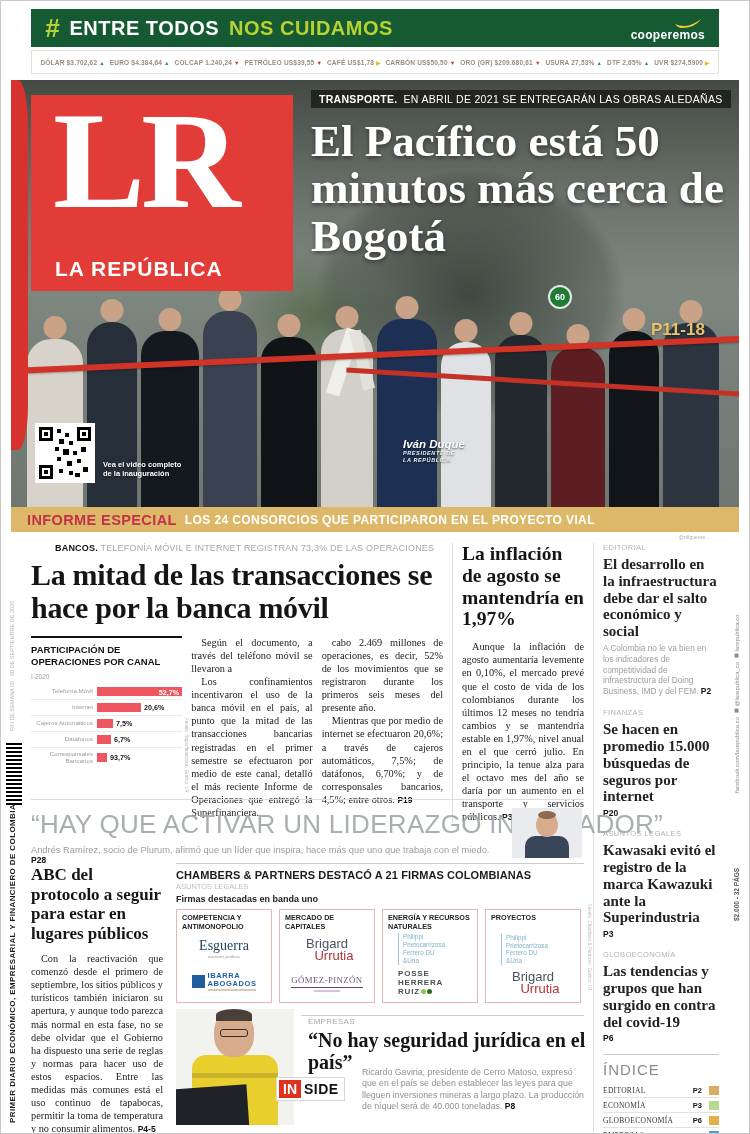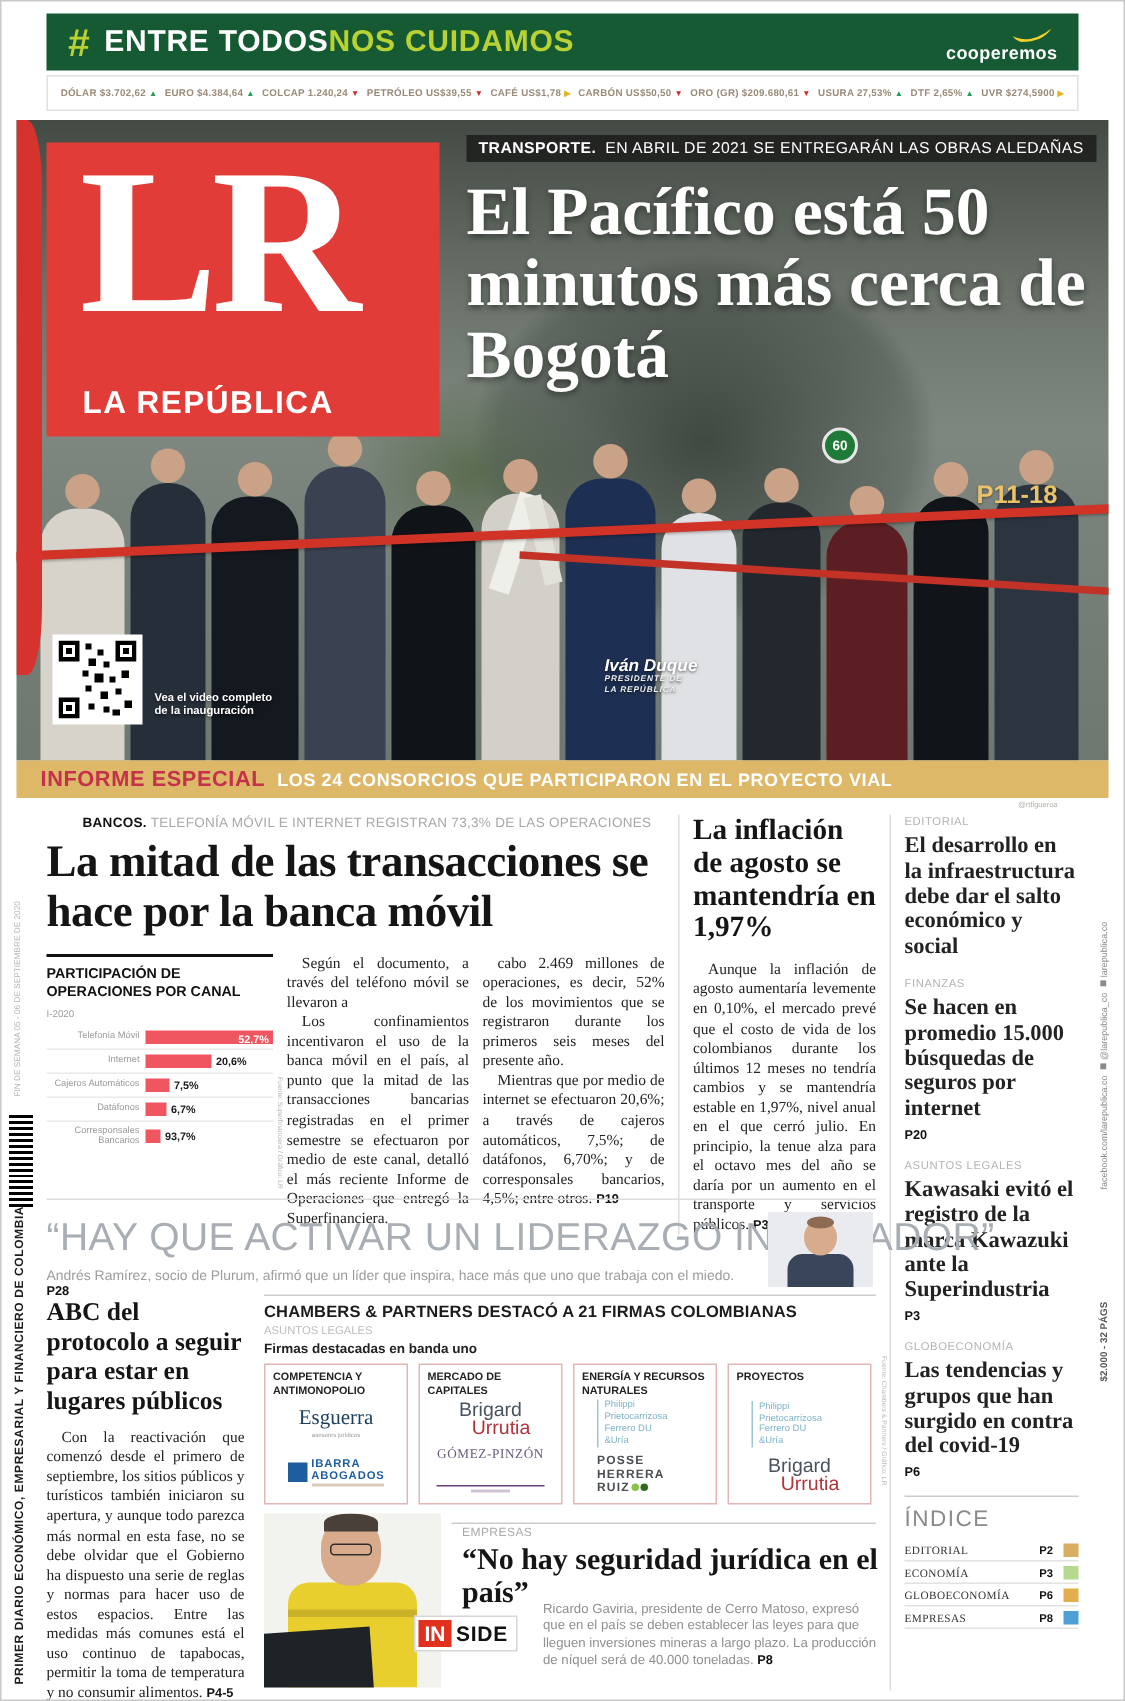--- a/index.html
+++ b/index.html
@@ -3,21 +3,21 @@
 <meta charset="utf-8">
 <style>
   * { margin:0; padding:0; box-sizing:border-box; }
   html,body { width:750px; height:1134px; background:#fff; font-family:"Liberation Sans", sans-serif; }
   #page { position:relative; width:750px; height:1134px; background:#fff; border:1px solid #c9c9c9; overflow:hidden; }
 
   
   .top-banner { position:absolute; left:30px; right:30px; top:8px; height:38px; background:#155a33; display:flex; align-items:center; padding:0 14px; }
   .hash { color:#b9d233; font-weight:bold; font-size:26px; margin-right:10px; font-style:italic; }
   .tb-white { color:#fff; font-weight:bold; font-size:20px; letter-spacing:.5px; }
-  .tb-green { color:#b9d233; font-weight:bold; font-size:20px; letter-spacing:.5px; margin-left:0; }
+  .tb-green { color:#b9d233; font-weight:bold; font-size:20px; letter-spacing:.5px; margin-left:10px; }
   .coop { margin-left:auto; display:flex; flex-direction:column; align-items:flex-end; line-height:1; }
   .coop-text { color:#fff; font-weight:bold; font-size:12px; letter-spacing:.3px; }
 
   
   .ticker { position:absolute; left:30px; right:30px; top:49px; height:24px; border:1px solid #e2e0dc; background:#fff; display:flex; align-items:center; justify-content:space-around; padding:0 6px; }
   .tk { font-size:6.5px; font-weight:bold; color:#9a8b79; letter-spacing:.2px; white-space:nowrap; }
   .tk .arr { font-size:5.5px; margin-left:2px; }
 
   
   .hero { position:absolute; left:10px; right:10px; top:79px; height:427px; overflow:hidden;
@@ -138,21 +138,21 @@
   .lg-esguerra { font-family:"Liberation Serif", serif; font-size:14px; color:#1c3f5e; }
   .lg-esguerra-sub { font-size:4px; color:#999; text-align:center; }
   .lg-ibarra { display:flex; align-items:center; gap:3px; }
   .lg-ibarra .sq { width:13px; height:13px; background:#1f5e9e; }
   .lg-ibarra .tx { font-size:7.5px; font-weight:bold; color:#1f5e9e; line-height:1.1; letter-spacing:.6px; }
   .lg-ibarra .bar { height:2px; background:#d9c9b8; margin-top:1px; }
   .lg-brigard { line-height:.95; text-align:center; }
   .lg-brigard .b1 { font-size:13px; color:#49535e; }
   .lg-brigard .b2 { font-size:13px; color:#b0343c; padding-left:14px; }
   .lg-gomez { text-align:center; }
-  .lg-gomez .gp { font-family:"Liberation Serif", serif; font-size:8.8px; color:#6a5a7a; letter-spacing:.4px; border-bottom:1px solid #6a3f7a; padding-bottom:16px; }
+  .lg-gomez .gp { font-family:"Liberation Serif", serif; font-size:8.8px; color:#6a5a7a; letter-spacing:.4px; border-bottom:1px solid #6a3f7a; padding-bottom:2px; }
   .lg-gomez .bar { height:2px; width:26px; background:#cfc5d6; margin:2px auto 0; }
   .lg-philippi { border-left:1px solid #9cc4d4; padding-left:4px; font-size:6.3px; color:#7fb3c8; line-height:1.25; align-self:flex-start; margin-left:10px; }
   .lg-posse { font-size:8px; font-weight:bold; color:#4a4f54; letter-spacing:.8px; line-height:1.15; align-self:flex-start; margin-left:10px; }
   .dot { display:inline-block; width:5px; height:5px; border-radius:50%; margin-left:1px; }
   .ch-src { position:absolute; right:-8px; top:40px; writing-mode:vertical-rl; font-size:4.5px; color:#bbb; }
 
   .empresas { position:absolute; left:145px; top:474px; width:408px; height:112px; }
   .emp-photo { position:absolute; left:0; top:-6px; width:118px; height:116px; background:#f2f2ee; overflow:hidden; }
   .emp-head { position:absolute; left:38px; top:2px; width:40px; height:46px; border-radius:45%; background:#d8ab8c; }
   .emp-hair { position:absolute; left:40px; top:0; width:36px; height:12px; border-radius:50% 50% 0 0; background:#4a403a; }
@@ -352,20 +352,21 @@
       <div class="inflacion-headline">La inflación de agosto se mantendría en 1,97%</div>
       <div class="serif-body">
         <p><span>Aunque la inflación de agosto aumentaría levemente en 0,10%, el mercado prevé que el costo de vida de los colombianos durante los últimos 12 meses no tendría cambios y se mantendría estable en 1,97%, nivel anual en el que cerró julio. En principio, la tenue alza para el octavo mes del año se daría por un aumento en el transporte y servicios públicos.</span> <span class="pageref">P3</span></p>
       </div>
     </div>
 
     <div class="sidebar">
       <div class="sb-story">
         <div class="sb-kicker">EDITORIAL</div>
         <div class="sb-title">El desarrollo en la infraestructura debe dar el salto económico y social</div>
+        <div class="sb-dek"><span>A Colombia no le va bien en los indicadores de competitividad de infraestructura del Doing Business, IMD y del FEM.</span> <span class="sb-page">P2</span></div>
       </div>
       <div class="sb-story">
         <div class="sb-kicker">FINANZAS</div>
         <div class="sb-title">Se hacen en promedio 15.000 búsquedas de seguros por internet</div>
         <div class="sb-page">P20</div>
       </div>
       <div class="sb-story">
         <div class="sb-kicker">ASUNTOS LEGALES</div>
         <div class="sb-title">Kawasaki evitó el registro de la marca Kawazuki ante la Superindustria</div>
         <div class="sb-page">P3</div>

